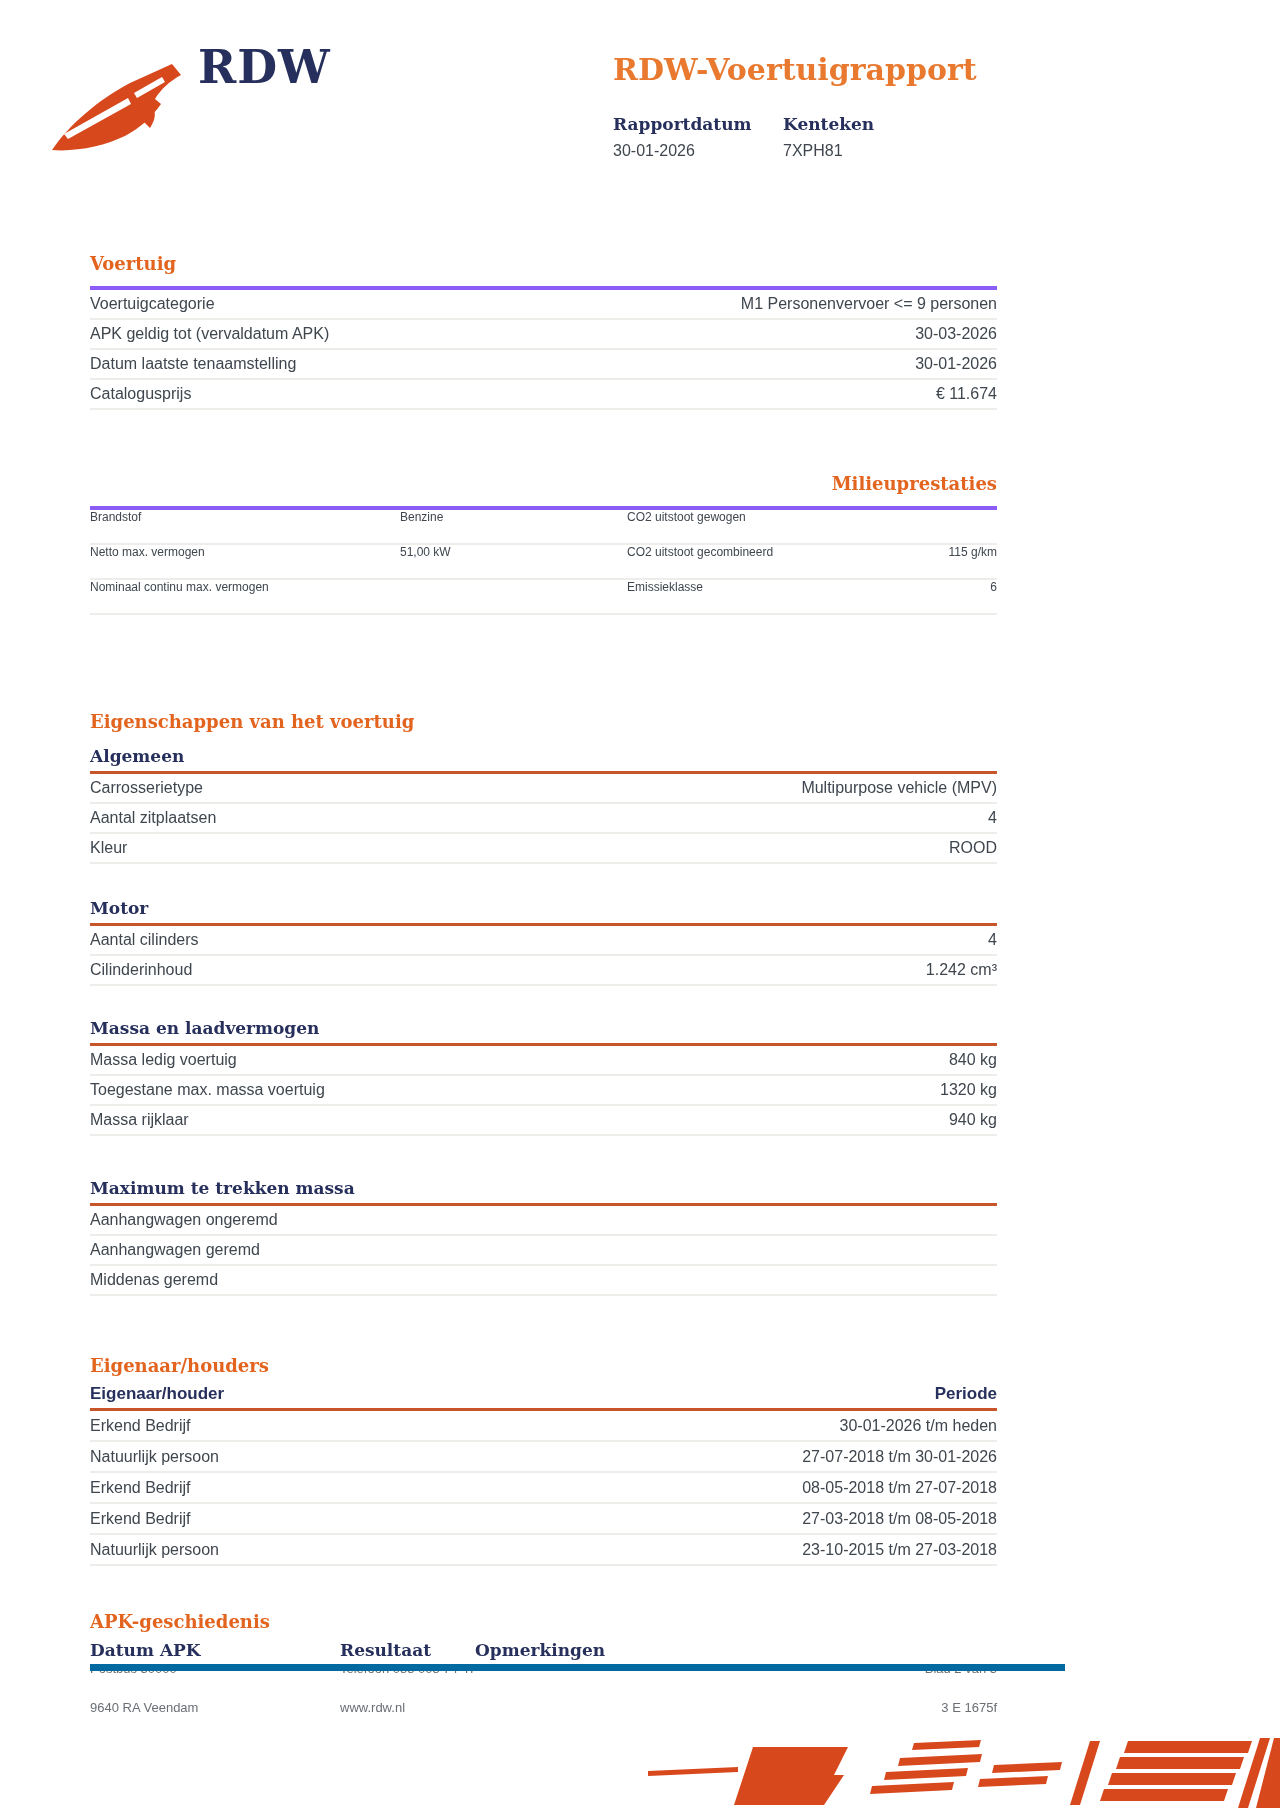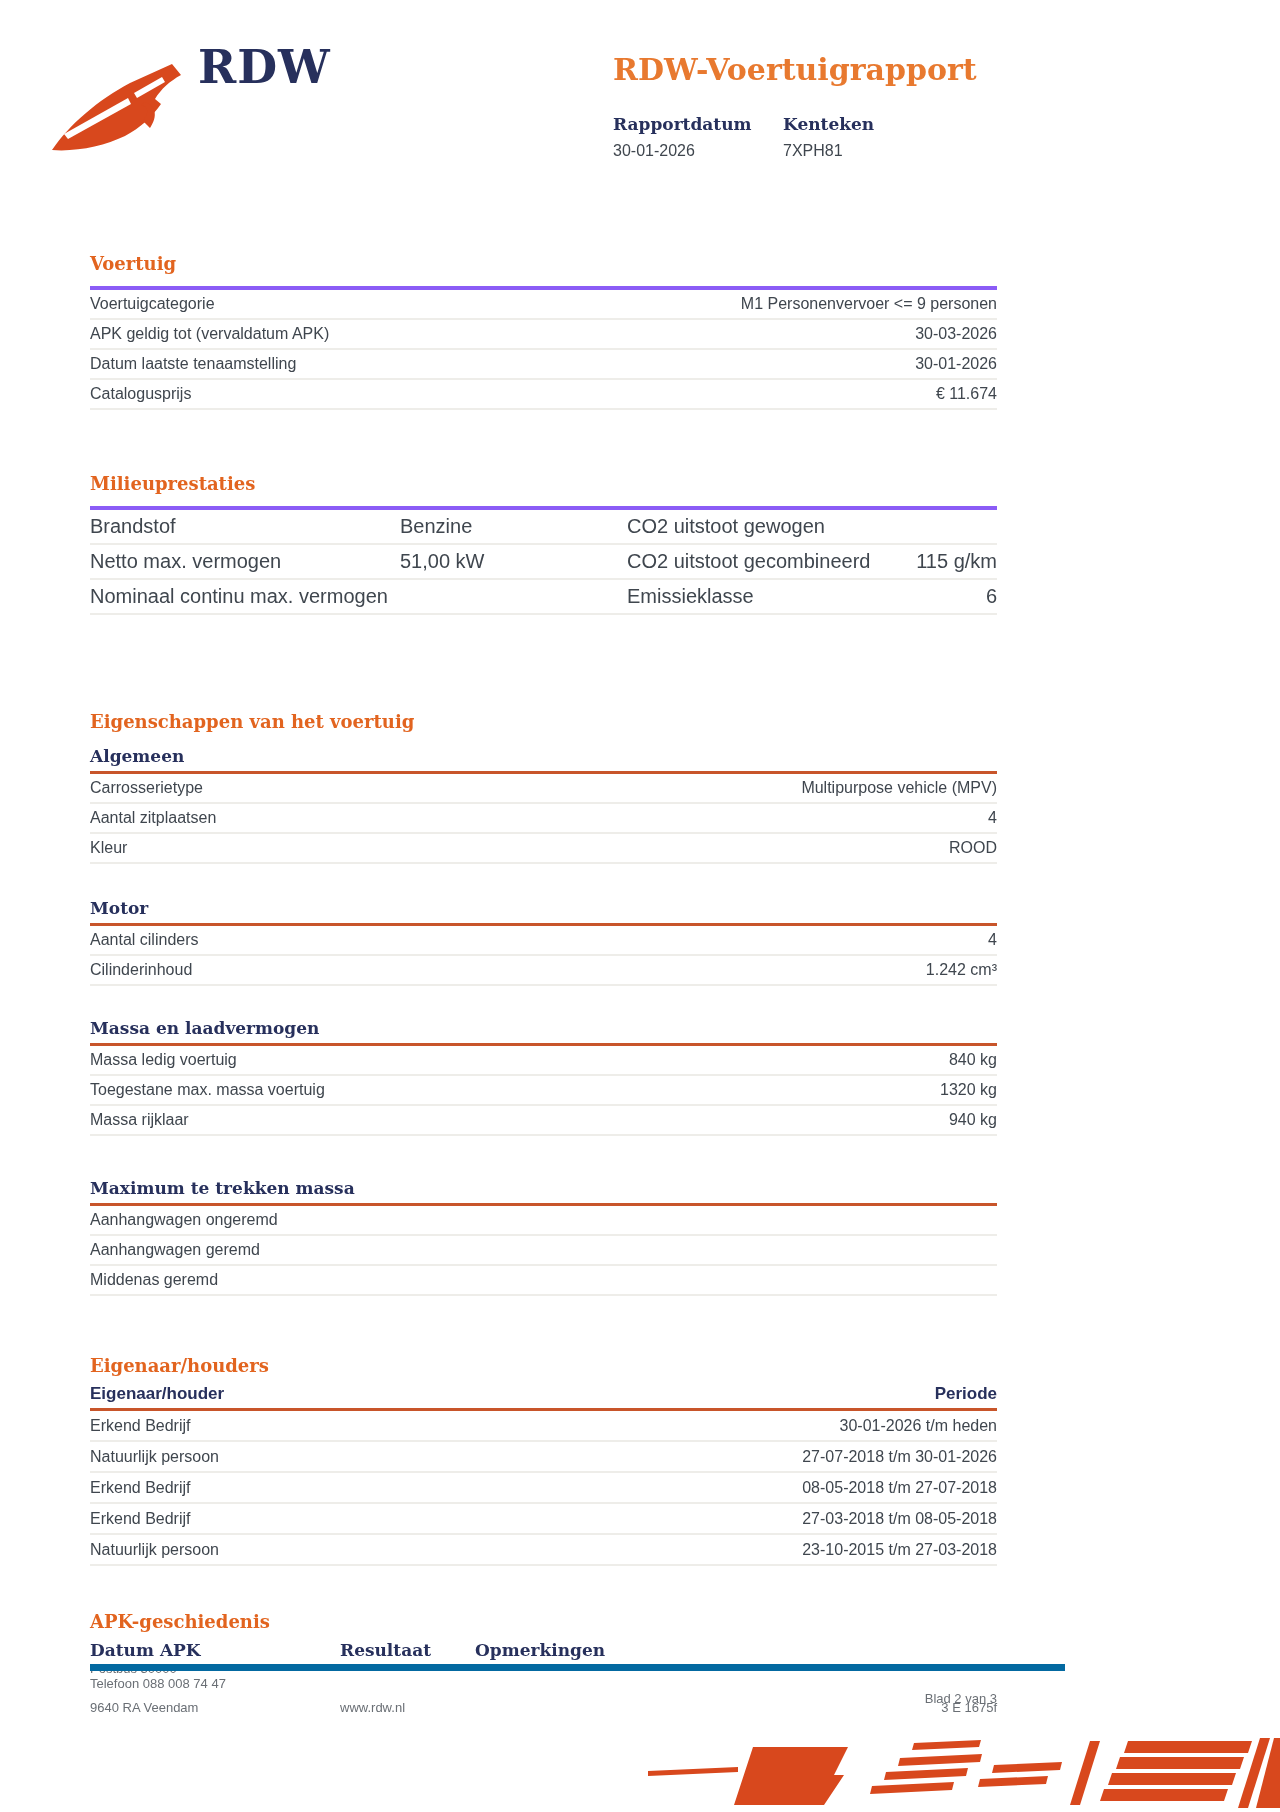--- a/index.html
+++ b/index.html
@@ -45,28 +45,28 @@
     padding-bottom:5px; border-bottom:3px solid #c8552a;
   }
 
   .row {
     display:flex; justify-content:space-between; align-items:center;
     height:30px; border-bottom:2px solid #eeede9; font-size:16px;
   }
   .row .val { text-align:right; white-space:nowrap; }
 
   .row4 {
-    display:flex; align-items:center;
-    height:35px; border-bottom:2px solid #eeede9; font-size:20px;
+    display:flex; 
+    height:35px; border-bottom:2px solid #eeede9; font-size:12px;
   }
   .m-l1 { width:310px; } .m-v1 { width:227px; } .m-l2 { width:255px; }
   .m-v2 { flex:1; text-align:right; }
 
   .sec-voertuig   { margin-top:253px; }
-  .sec-milieu     { margin-top:63px; }
+  .sec-milieu     { margin-top:63px;text-align:right; }
   .sec-eigenschap { margin-top:96px; }
   .sub-algemeen   { margin-top:14px; }
   .sub-motor      { margin-top:34px; }
   .sub-massa      { margin-top:32px; }
   .sub-trekken    { margin-top:42px; }
   .sec-eigenaar   { margin-top:59px; }
   .sec-apk        { margin-top:45px; }
 
   .owner-head {
     margin-top:8px; display:flex; justify-content:space-between;
@@ -83,21 +83,21 @@
     margin-top:8px; width:975px; display:flex;
     font-family:"DejaVu Serif", serif; font-weight:bold;
     font-size:17px; color:#27305c;
     padding-bottom:4px; border-bottom:7px solid #0369a1;
   }
   .apk-col1 { width:250px; } .apk-col2 { width:135px; } .apk-col3 { flex:1; }
 
   
   .footer-line { position:absolute; left:90px; width:907px; display:flex; z-index:1;
                  font-size:13px; color:#6a6f75; }
-  .fl-1 { top:1661px;flex-direction:column; }
+  .fl-1 { top:1661px; }
   .fl-2 { top:1700px; }
   .f-col1 { width:250px; } .f-col2 { flex:1; } .f-col3 { text-align:right; }
 
   
   .bottom-art { position:absolute; right:0; bottom:0; z-index:0; }
 </style>
 </head>
 <body>
 
 <div class="page">

